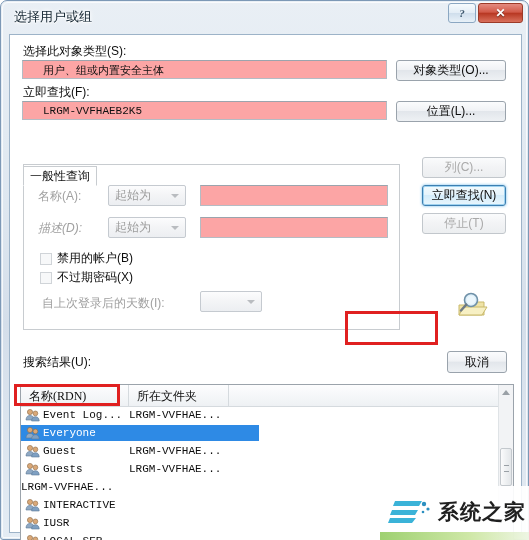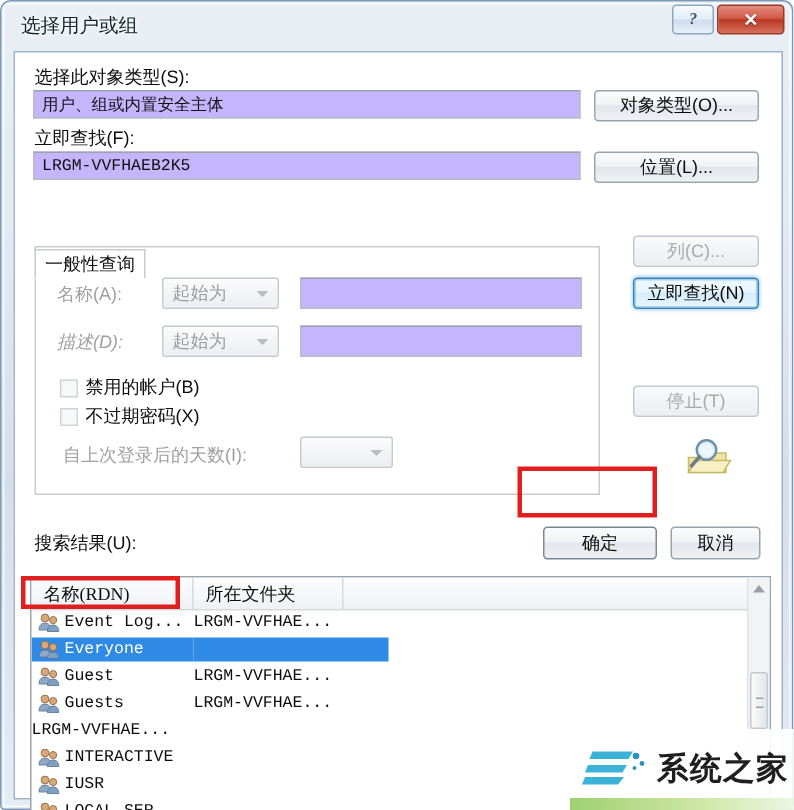--- a/index.html
+++ b/index.html
@@ -104,26 +104,26 @@
     white-space: nowrap;
   }
   .lbl-dim {
     color: #a0a0a0;
   }
 
   
   .textbox {
     position: absolute;
     box-sizing: border-box;
-    background: #c4b5fd;
+    background: #fca5a5;
     border: 1px solid #b4bcc4;
     border-top-color: #9ba4ad;
     font-size: 11px;
     color: #111111;
-    padding: 2px 5px;
+    padding: 2px 20px;
     line-height: 15px;
     white-space: nowrap;
     overflow: hidden;
   }
   .textbox.mono {
     font-family: "Liberation Mono", monospace;
     font-size: 11px;
   }
 
   
@@ -477,31 +477,30 @@
 
       <div class="lbl lbl-dim" style="left:18px; top:130px;">自上次登录后的天数(I):</div>
       <div class="combo empty" style="left:176px; top:126px; width:62px; height:21px;">
         <span></span>
         <span class="arrow"></span>
       </div>
     </div>
 
     <div class="btn disabled" style="left:412px; top:122px; width:84px; height:21px;">列(C)...</div>
     <div class="btn focused" style="left:412px; top:150px; width:84px; height:21px;">立即查找(N)</div>
-    <div class="btn disabled" style="left:412px; top:178px; width:84px; height:21px;margin-top:44px;">停止(T)</div>
+    <div class="btn disabled" style="left:412px; top:178px; width:84px; height:21px;">停止(T)</div>
 
     <svg id="search-icon" viewBox="0 0 34 30">
       <path d="M5 14 L16 14 L19 11 L30 11 L30 24 L5 24 Z" fill="#efe3a6" stroke="#c9b96a" stroke-width="1"></path>
       <path d="M5 24 L10 16 L33 16 L28 24 Z" fill="#f7f0c4" stroke="#c9b96a" stroke-width="1"></path>
       <circle cx="17" cy="9" r="6.5" fill="#dff0fa" stroke="#6f91a8" stroke-width="1.6"></circle>
       <circle cx="17" cy="9" r="4.3" fill="#eef8fd" opacity="0.85"></circle>
       <line x1="12.3" y1="13.6" x2="7" y2="19.5" stroke="#6f7b85" stroke-width="2.4" stroke-linecap="round"></line>
     </svg>
 
-    <div class="btn default" style="left:352px; top:316px; width:76px; height:22px;">确定</div>
     <div class="btn" style="left:437px; top:316px; width:60px; height:22px;">取消</div>
 
     <div class="lbl" id="results-label">搜索结果(U):</div>
 
     <div id="listview">
       <div id="header-row">
         <div class="col-head c0">名称(RDN)</div>
         <div class="col-head c1">所在文件夹</div>
         <div class="col-head c2"></div>
       </div>

